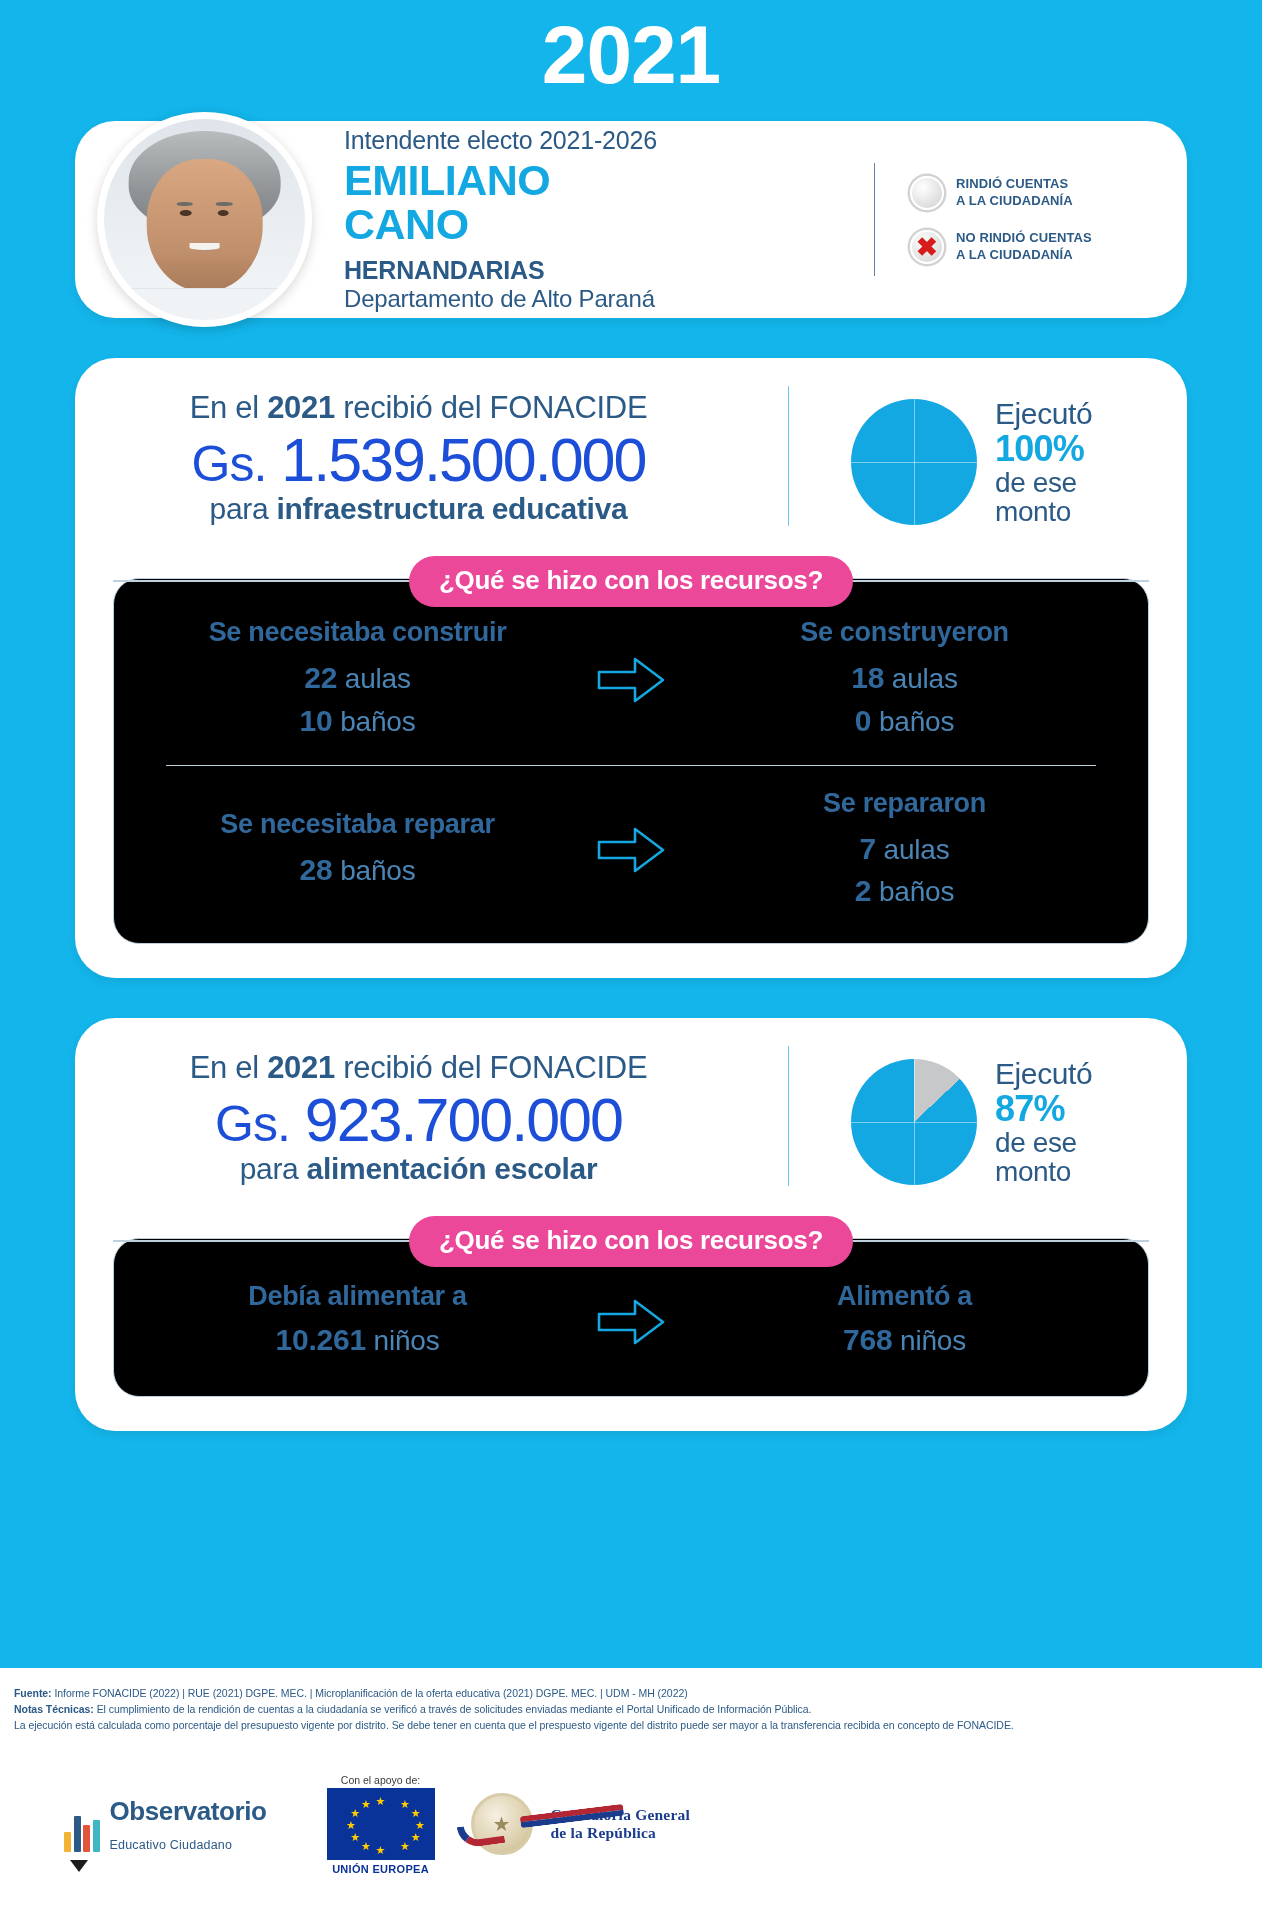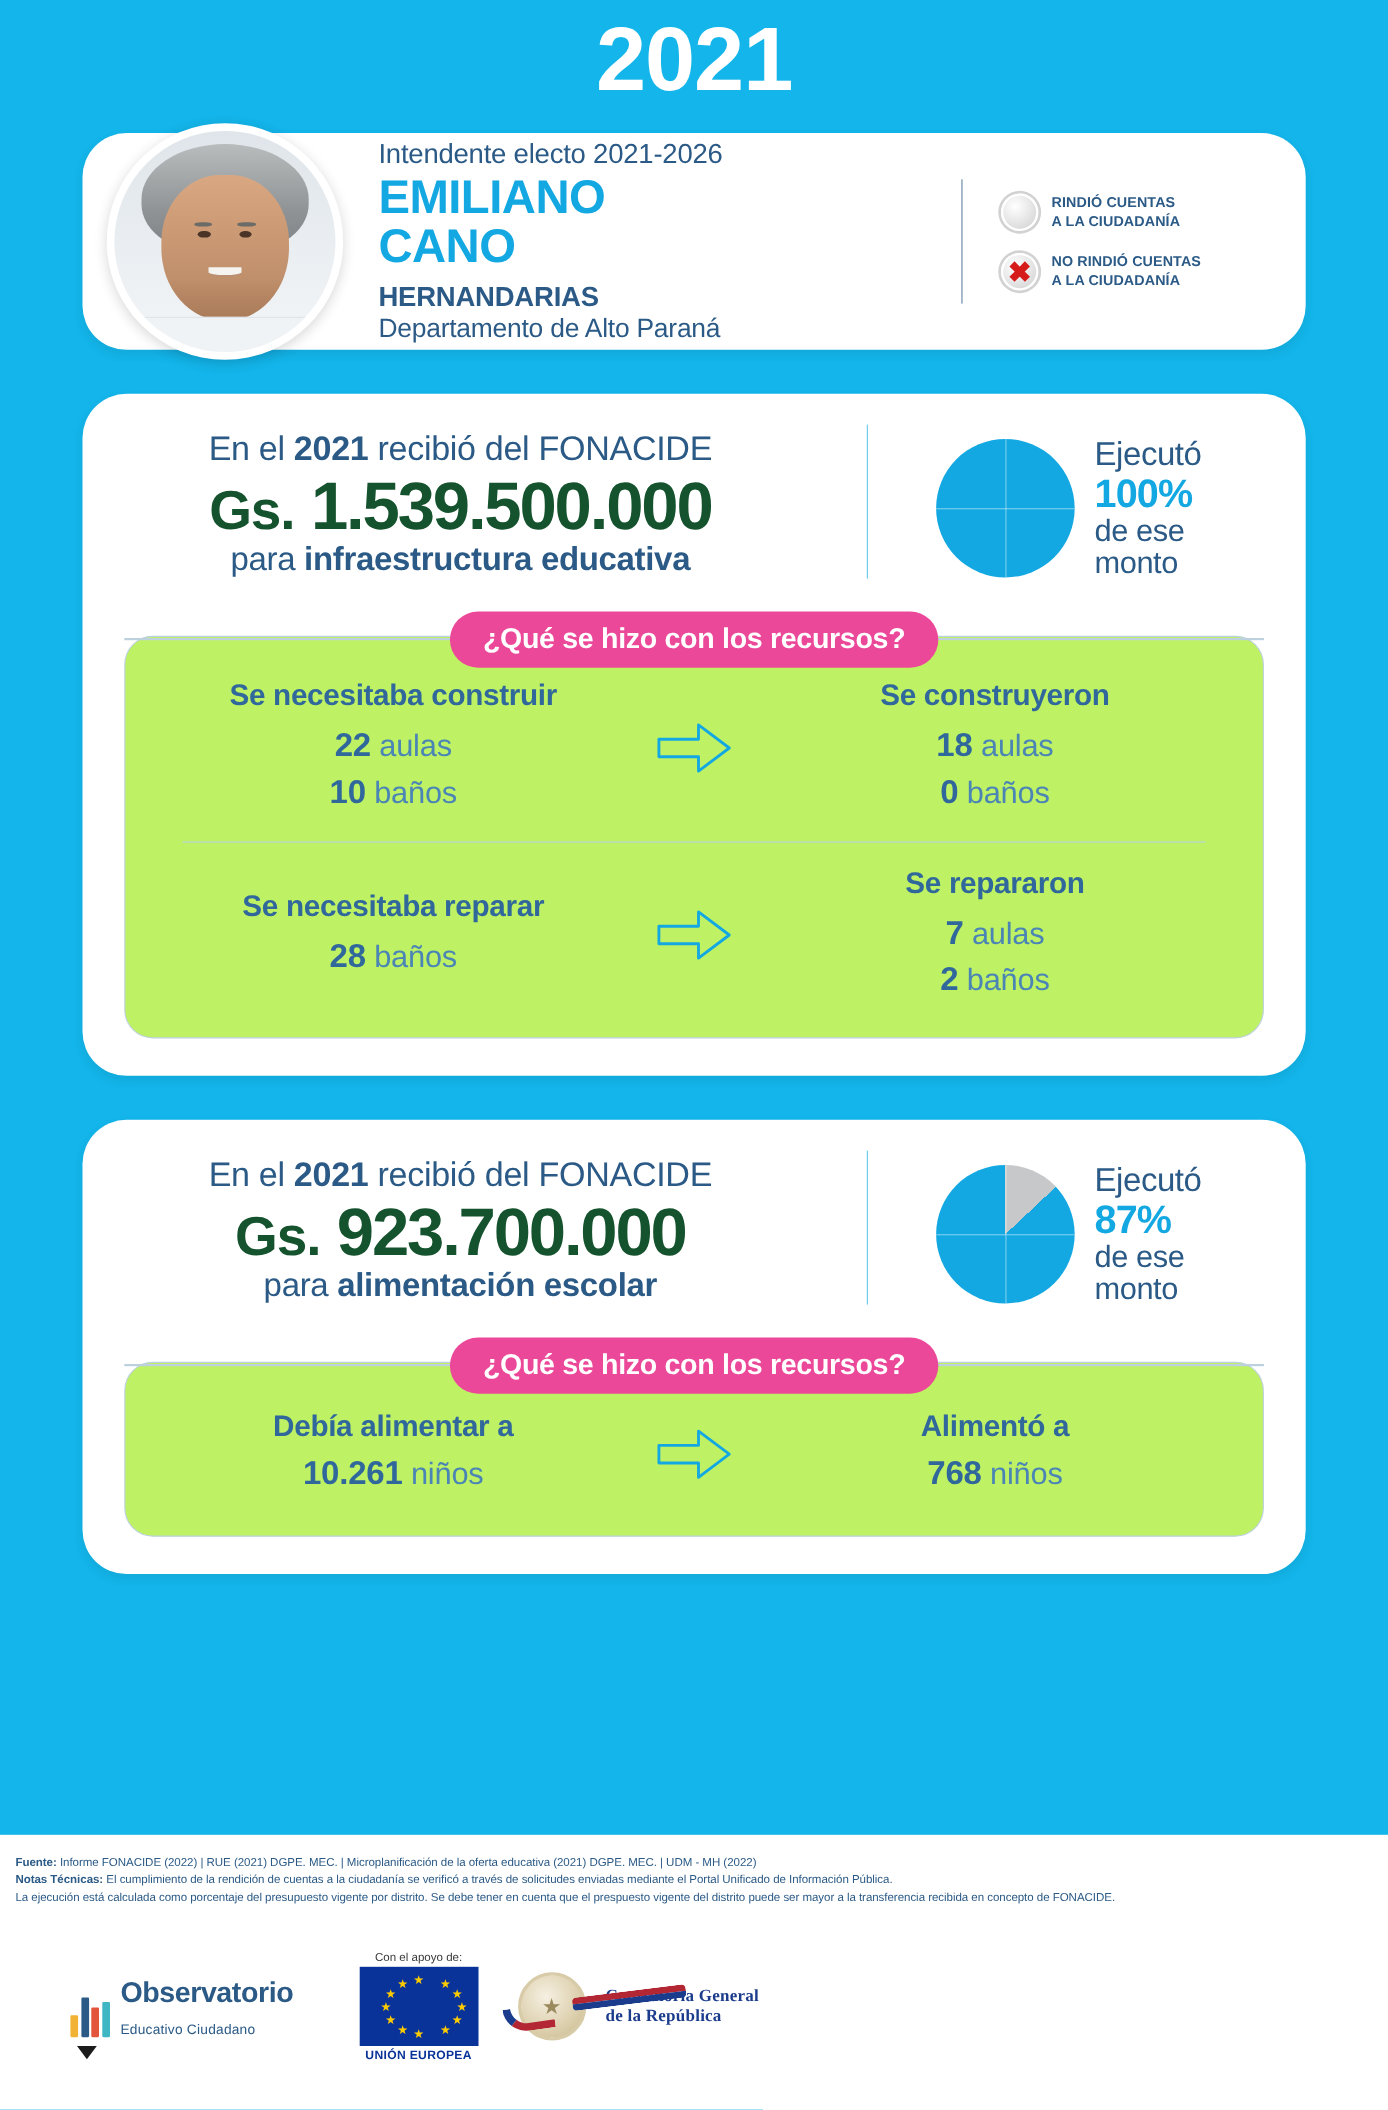--- a/index.html
+++ b/index.html
@@ -186,22 +186,22 @@
     padding: 6px 10px 0 10px;
   }
   .fund-line1 {
     font-size: 31px;
     color: #2b5a86;
     letter-spacing: -0.3px;
   }
   .fund-line1 b { font-weight: bold; }
   .fund-amount {
     font-size: 61px;
-    font-weight: bold;
-    color: #14532d;
+    font-weight: normal;
+    color: #1d4ed8;
     letter-spacing: -2px;
     line-height: 1.12;
     white-space: nowrap;
   }
   .fund-amount .cur { font-size: 50px; letter-spacing: -1px; }
   .fund-line3 {
     font-size: 30px;
     color: #2b5a86;
     letter-spacing: -0.3px;
     margin-top: -2px;
@@ -256,21 +256,21 @@
 
   
   .inner-wrap {
     margin: 30px 38px 0 38px;
     position: relative;
     padding-top: 22px;
   }
   .inner-panel {
     border: 1.3px solid #bcd0dd;
     border-radius: 26px;
-    background: #bef264;
+    background: #000000;
     padding: 38px 30px 30px;
   }
   .pill {
     position: absolute;
     left: 50%; top: 0;
     transform: translateX(-50%);
     background: #ec4899;
     color: #ffffff;
     font-size: 26px;
     font-weight: bold;

